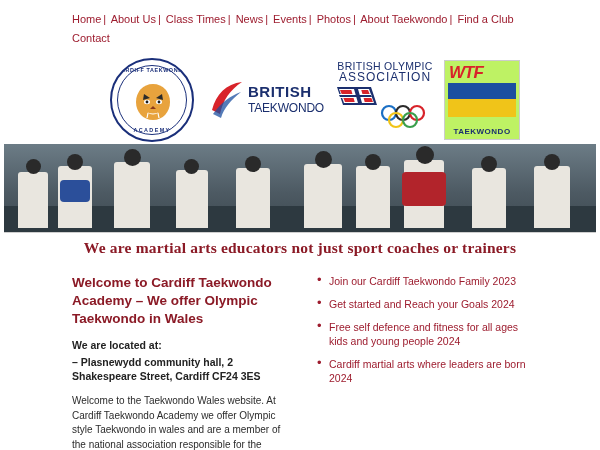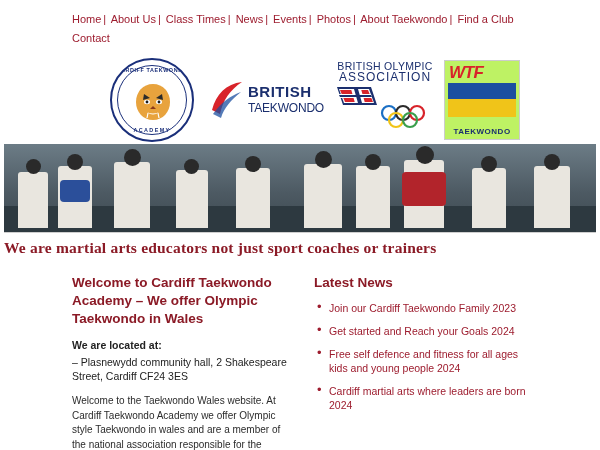--- a/index.html
+++ b/index.html
@@ -168,20 +168,21 @@
     border-radius: 4px;
   }
   
   .banner {
     margin: 0 4px;
     height: 30px;
     background: #ffffff;
     border-top: 1px solid #cfcfcf;
     display: flex;
     align-items: center;
+    justify-content: center;
   }
   .banner .btext {
     font-family: "Liberation Serif", serif;
     font-size: 15.5px;
     font-weight: bold;
     color: #8b1a26;
     letter-spacing: .2px;
   }
   
   .content {
@@ -206,21 +207,21 @@
   }
   .addr-head {
     font-size: 10.5px;
     font-weight: bold;
     color: #222;
     margin: 0 0 3px 0;
     line-height: 14px;
   }
   .addr {
     font-size: 10.5px;
-    font-weight: normal;
+    font-weight: bold;
     color: #222;
     margin: 0 0 11px 0;
     line-height: 14px;
   }
   p.body {
     font-size: 10px;
     line-height: 14.5px;
     color: #2b2b2b;
     margin: 0 0 11px 0;
   }
@@ -373,21 +374,20 @@
 
     <div class="col-main">
       <h1 class="page-title">Welcome to Cardiff Taekwondo Academy – We offer Olympic Taekwondo in Wales</h1>
       <div class="addr-head">We are located at:</div>
       <div class="addr">– Plasnewydd community hall, 2 Shakespeare Street, Cardiff CF24 3ES</div>
       <p class="body">Welcome to the Taekwondo Wales website. At Cardiff Taekwondo Academy we offer Olympic style Taekwondo in wales and are a member of the national association responsible for the promotion and development of Taekwondo, The World Taekwondo(WT).</p>
 
     </div>
 
     <div class="col-side">
-      <h2 class="side-title">Latest News</h2>
       <ul class="news">
         <li><a href="#">Join our Cardiff Taekwondo Family 2023</a></li>
         <li><a href="#">Get started and Reach your Goals 2024</a></li>
         <li><a href="#">Free self defence and fitness for all ages kids and young people 2024</a></li>
         <li><a href="#">Cardiff martial arts where leaders are born 2024</a></li>
       </ul>
 
     </div>
 
   </div>

